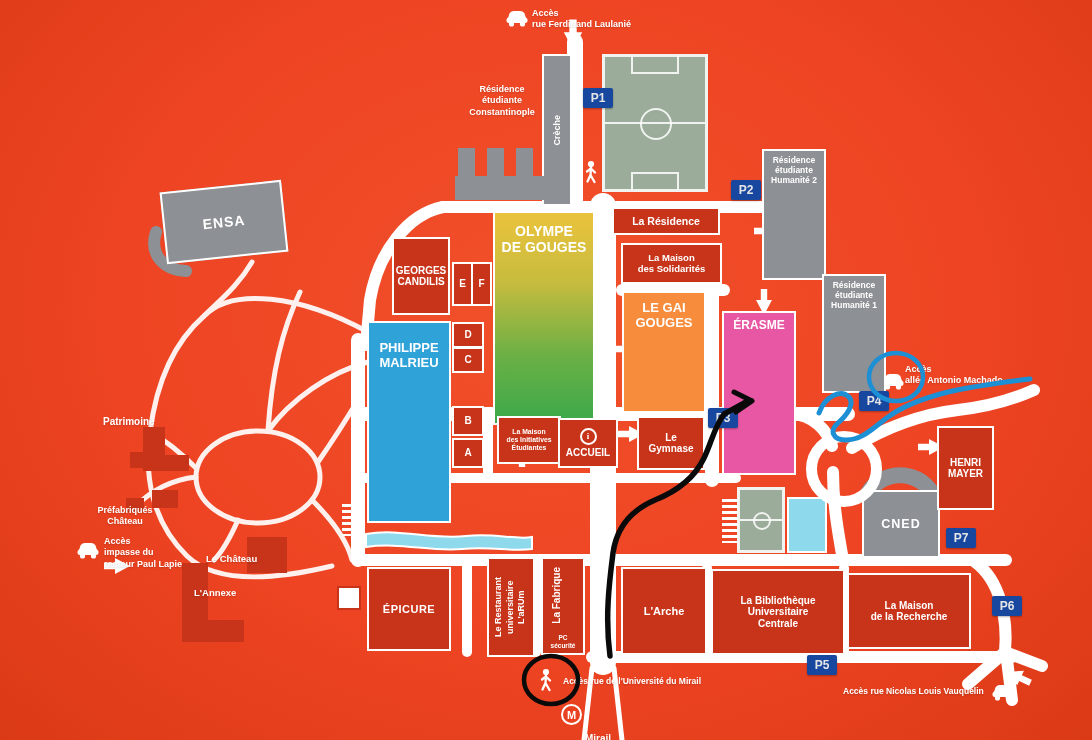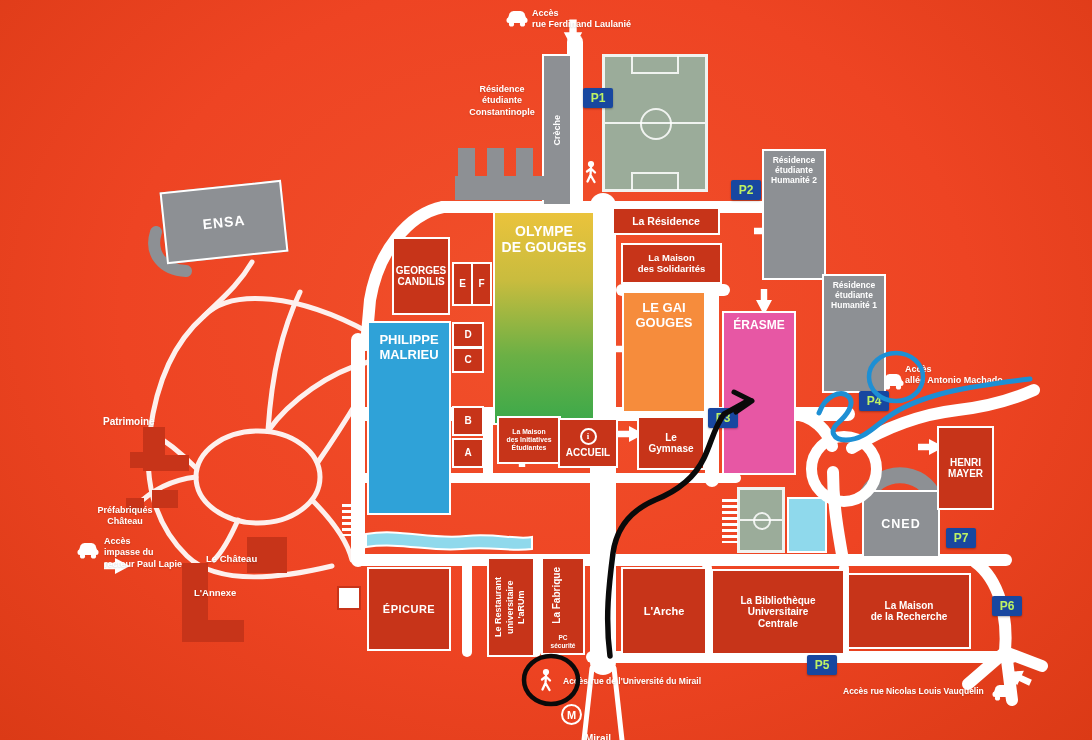--- a/index.html
+++ b/index.html
@@ -10,21 +10,21 @@
   svg.layer{position:absolute;left:0;top:0;}
   .bldg{position:absolute;border:2px solid #fff;color:#fff;font-weight:bold;text-align:center;
         display:flex;align-items:center;justify-content:center;white-space:pre-line;line-height:1.15;}
   .red{background:#C73419;}
   .gray{background:#8D9094;}
   .nob{border:none;}
   .topalign{align-items:flex-start;}
   .lbl{position:absolute;color:#fff;font-weight:bold;white-space:pre-line;line-height:1.25;
        text-shadow:0 1px 2px rgba(0,0,0,.18);z-index:20;}
   .center{text-align:center;}
-  .badge{position:absolute;width:30px;height:20px;background:#1847A0;color:#bef264;font-weight:bold;
+  .badge{position:absolute;width:30px;height:20px;background:#1847A0;color:#e5e5e5;font-weight:bold;
          font-size:12px;display:flex;align-items:center;justify-content:center;border-radius:2px;
          box-shadow:0 1px 2px rgba(0,0,0,.3);z-index:22;}
   .vert{writing-mode:vertical-rl;transform:rotate(180deg);}
   .field{position:absolute;background:#9BAC9A;border:3px solid rgba(255,255,255,.85);}
   .field .mid{position:absolute;left:0;right:0;top:50%;height:2px;background:rgba(255,255,255,.85);margin-top:-1px;}
   .field .ring{position:absolute;left:50%;top:50%;border:2px solid rgba(255,255,255,.85);border-radius:50%;}
   .field .boxT{position:absolute;left:50%;top:-1px;transform:translateX(-50%);border:2px solid rgba(255,255,255,.85);border-top:none;}
   .field .boxB{position:absolute;left:50%;bottom:-1px;transform:translateX(-50%);border:2px solid rgba(255,255,255,.85);border-bottom:none;}
   .pool{position:absolute;background:#8FD9EC;border:2px solid #fff;}
   .stairs{position:absolute;background:repeating-linear-gradient(180deg,#ffffff 0 3px,rgba(255,255,255,0) 3px 6px);}
@@ -201,21 +201,21 @@
   <div class="bldg red z10" style="left:452px;top:406px;width:28px;height:26px;font-size:10px;">
     <span>B</span></div>
   <div class="bldg red z10" style="left:452px;top:438px;width:28px;height:26px;font-size:10px;">
     <span>A</span></div>
 
   <div class="bldg topalign z10" style="left:493px;top:211px;width:98px;height:200px;font-size:14px;padding-top:10px;
               background:linear-gradient(180deg,#EAC33C 0%,#C9BC3E 32%,#6BB045 68%,#3BA94A 100%);">
     <span>OLYMPE
 DE GOUGES</span></div>
 
-  <div class="bldg topalign z10" style="left:367px;top:321px;width:80px;height:180px;font-size:13px;padding-top:10px;background:#2FA2D8;justify-content:center;">
+  <div class="bldg topalign z10" style="left:367px;top:321px;width:80px;height:180px;font-size:13px;padding-top:18px;background:#2FA2D8;justify-content:center;">
     <span>PHILIPPE
 MALRIEU</span></div>
 
   <div class="bldg topalign z10" style="left:622px;top:291px;width:80px;height:110px;font-size:13px;padding-top:8px;background:#F68C3C;">
     <span>LE GAI
 GOUGES</span></div>
 
   <div class="bldg topalign z10" style="left:722px;top:311px;width:70px;height:154px;font-size:12px;padding-top:6px;background:#E757A4;">
     <span>ÉRASME</span></div>
 

